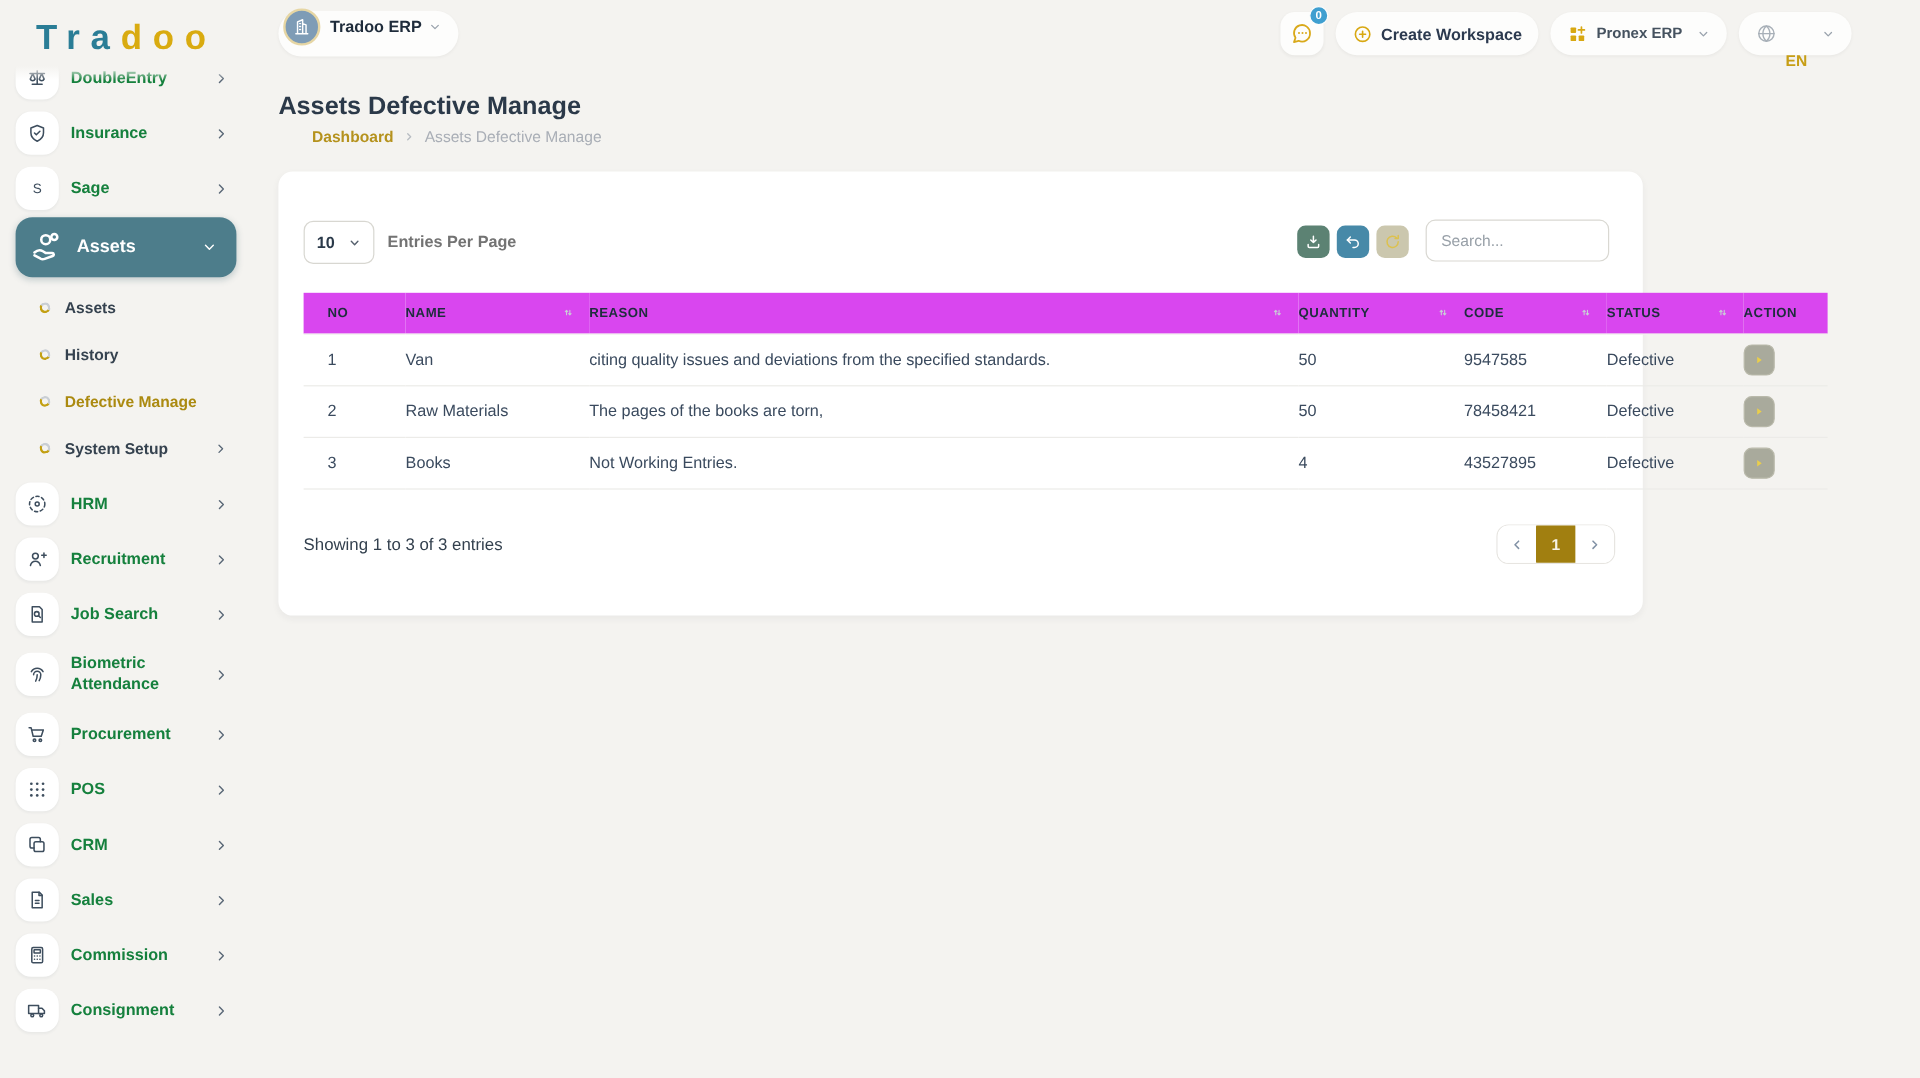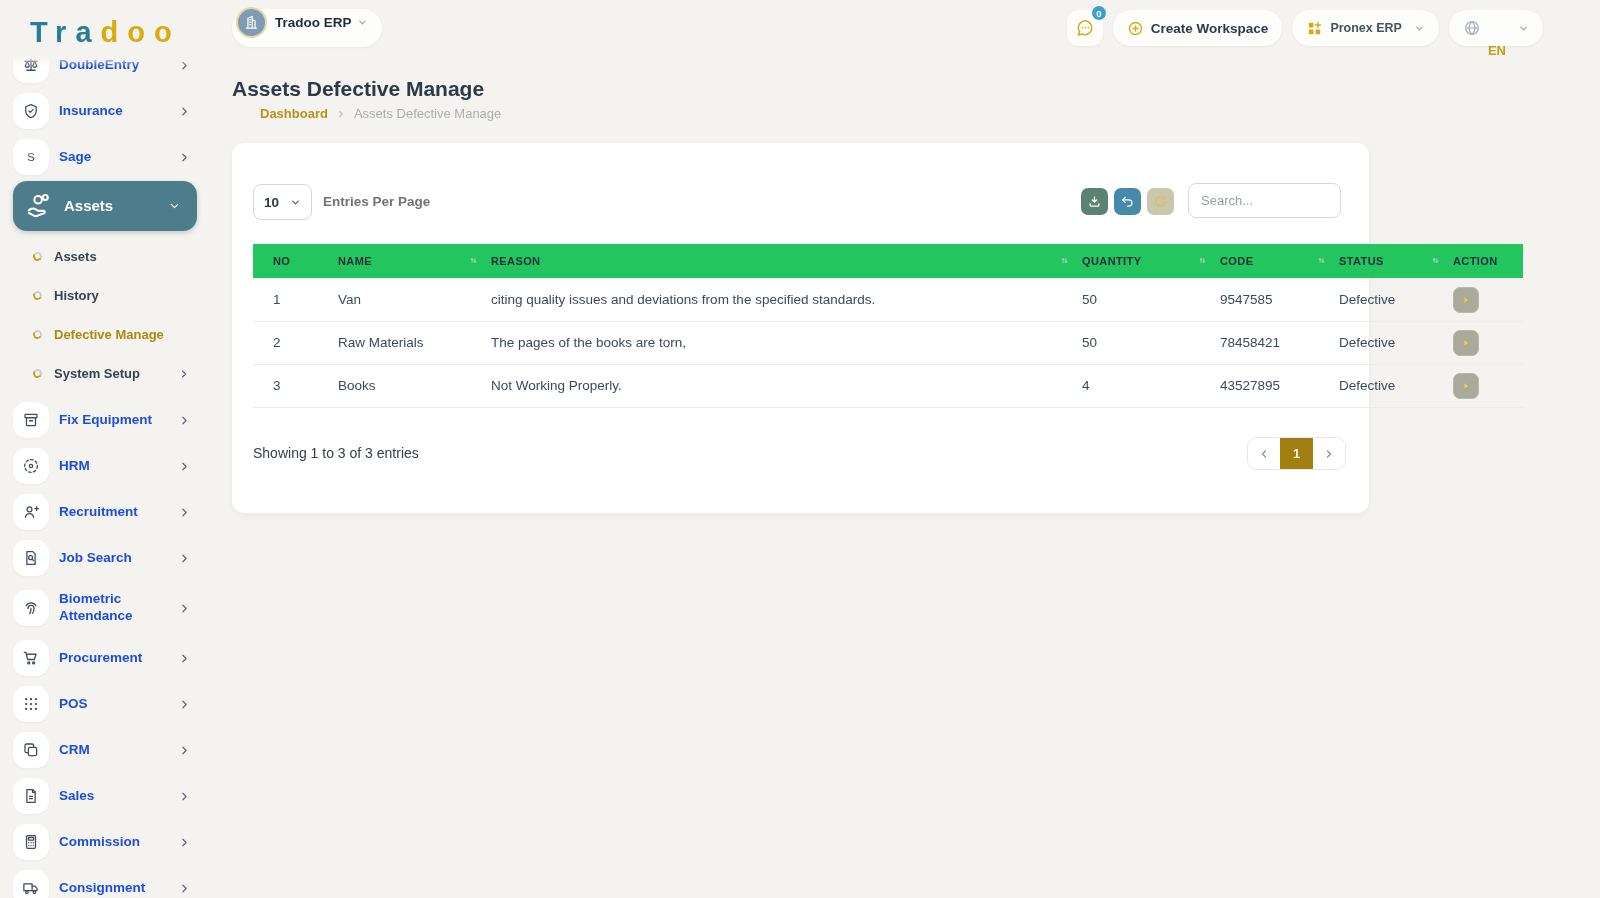--- a/index.html
+++ b/index.html
@@ -18,21 +18,21 @@
   .logo .lg-gold { color: var(--gold,#d9ab10); }
   .menu { position:absolute; top:55px; left:0; right:0; bottom:0; overflow:hidden; padding:0 13px; }
   .menu::before { content:""; position:absolute; top:0; left:0; right:0; height:12px;
     background:linear-gradient(#f4f3f0, rgba(244,243,240,0)); z-index:3; pointer-events:none; }
   .nav-item { display:flex; align-items:center; height:46px; cursor:pointer; position:relative; }
   .nav-item.first { margin-top:-13px; }
   .nav-item.tall { height:54px; }
   .tile { width:36px; height:36px; background:#fff; border-radius:13px; display:flex; align-items:center; justify-content:center;
     color:#3e4e5e; box-shadow:0 1px 2px rgba(40,50,70,.05); flex:0 0 36px; }
   .tile svg { width:18px; height:18px; }
-  .nav-label { margin-left:10px; font-size:13.5px; font-weight:600; color:#1d4ed8; line-height:1.25; flex:1; }
+  .nav-label { margin-left:10px; font-size:13.5px; font-weight:600; color:#15803d; line-height:1.25; flex:1; }
   .nav-chev { width:13px; height:13px; color:#5a6877; margin-right:6px; flex:0 0 13px; }
   .nav-active { display:flex; align-items:center; height:50px; margin:1px 0 0 0; background:var(--active-nav-bg,#4d7d8b);
     border-radius:14px; padding:0 10px 0 12px; cursor:pointer; box-shadow:0 2px 5px rgba(50,90,105,.25); }
   .nav-active .big-icon { width:30px; height:30px; color:#fff; }
   .nav-active .nav-label { color:#fff; font-size:15px; font-weight:700; margin-left:9px; }
   .nav-active .nav-chev { color:#fff; width:16px; height:16px; }
   .submenu { padding:6px 0 4px 0; }
   .sub-item { display:flex; align-items:center; height:39px; cursor:pointer; }
   .bullet { width:9px; height:9px; border-radius:50%; border:2px solid #c9ced4; border-bottom-color:#c3a013; border-left-color:#c3a013;
     transform:rotate(-15deg); margin-left:20px; flex:0 0 9px; }
@@ -78,21 +78,21 @@
   .sq-btn { width:27px; height:27px; border-radius:7px; border:none; display:flex; align-items:center; justify-content:center; cursor:pointer; }
   .sq-btn svg { width:15px; height:15px; }
   .sq-btn.download { background:var(--download-btn,#5c8273); color:#fff; }
   .sq-btn.undo { background:var(--undo-btn,#4789a8); color:#fff; }
   .sq-btn.refresh { background:var(--refresh-btn,#cbc7ae); color:#dcc14f; }
   .search { position:absolute; right:28px; top:40px; width:153px; height:35px; border:1px solid #d9d8d2; border-radius:8px;
     padding:0 12px; font-size:13px; color:#33404e; font-family:"Liberation Sans",sans-serif; outline:none; background:#fff; }
   .search::placeholder { color:#98a0a8; }
   
   table.grid { position:absolute; left:21px; top:101px; width:1270px; border-collapse:collapse; table-layout:fixed; }
-  .grid thead tr { background:#22c55e; height:34px; }
+  .grid thead tr { background:#d946ef; height:34px; }
   .grid th { font-size:11px; font-weight:700; color:#1f2d3d; text-align:left; letter-spacing:.4px; }
   .grid th .th-inner { display:flex; align-items:center; }
   .grid th .sort { width:11px; height:11px; color:#c9ced6; margin-left:auto; margin-right:12px; flex:0 0 11px; }
   .grid td { height:43px; border-bottom:1px solid #ecebe8; font-size:13.5px; color:#3a4a5e; }
   .grid tbody tr:first-child td { border-top:1px solid #f2f1ee; }
   .grid th:first-child, .grid td:first-child { padding-left:20px; }
   .action-btn { width:26px; height:26px; border-radius:7px; background:var(--action-btn,#a9aa9c); border:1px solid #b9b9aa;
     display:flex; align-items:center; justify-content:center; cursor:pointer; }
   .action-btn svg { width:10px; height:10px; color:#eace4a; }
   
@@ -174,32 +174,20 @@
           <span class="bullet"></span>
           <span class="sub-label">System Setup</span>
           <svg class="sub-chev" viewBox="0 0 24 24" fill="none" stroke="currentColor" stroke-width="2.2" stroke-linecap="round" stroke-linejoin="round">
             <path d="M9 6l6 6-6 6"></path>
           </svg>
         </div>
       </div>
       <div class="nav-item">
         <span class="tile">
           <svg class="" viewBox="0 0 24 24" fill="none" stroke="currentColor" stroke-width="1.7" stroke-linecap="round" stroke-linejoin="round">
-            <rect x="4" y="4.5" width="16" height="4.5" rx="1"></rect>
-            <path d="M6 9v9.5a1 1 0 0 0 1 1h10a1 1 0 0 0 1-1V9M10 13h4"></path>
-          </svg>
-        </span>
-        <span class="nav-label">Fix Equipment</span>
-        <svg class="nav-chev" viewBox="0 0 24 24" fill="none" stroke="currentColor" stroke-width="2.2" stroke-linecap="round" stroke-linejoin="round">
-          <path d="M9 6l6 6-6 6"></path>
-        </svg>
-      </div>
-      <div class="nav-item">
-        <span class="tile">
-          <svg class="" viewBox="0 0 24 24" fill="none" stroke="currentColor" stroke-width="1.7" stroke-linecap="round" stroke-linejoin="round">
             <circle cx="12" cy="12" r="8.5" stroke-dasharray="3.4 3"></circle>
             <circle cx="12" cy="12" r="2.2"></circle>
           </svg>
         </span>
         <span class="nav-label">HRM</span>
         <svg class="nav-chev" viewBox="0 0 24 24" fill="none" stroke="currentColor" stroke-width="2.2" stroke-linecap="round" stroke-linejoin="round">
           <path d="M9 6l6 6-6 6"></path>
         </svg>
       </div>
       <div class="nav-item">
@@ -524,21 +512,21 @@
             <button class="action-btn">
               <svg class="" viewBox="0 0 24 24" fill="none" stroke="currentColor" stroke-width="1.7" stroke-linecap="round" stroke-linejoin="round">
                 <path d="M8 5.5l9 6.5-9 6.5z" fill="currentColor" stroke="none"></path>
               </svg>
             </button>
           </td>
         </tr>
         <tr>
           <td>3</td>
           <td>Books</td>
-          <td>Not Working Properly.</td>
+          <td>Not Working Entries.</td>
           <td>4</td>
           <td>43527895</td>
           <td>Defective</td>
           <td>
             <button class="action-btn">
               <svg class="" viewBox="0 0 24 24" fill="none" stroke="currentColor" stroke-width="1.7" stroke-linecap="round" stroke-linejoin="round">
                 <path d="M8 5.5l9 6.5-9 6.5z" fill="currentColor" stroke="none"></path>
               </svg>
             </button>
           </td>

